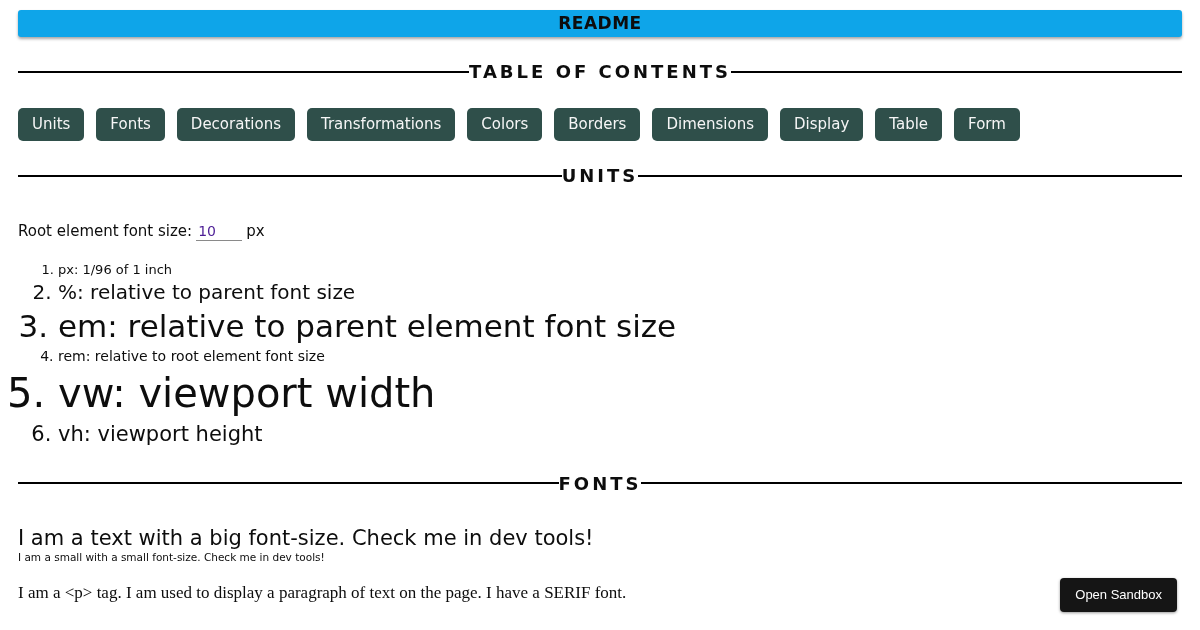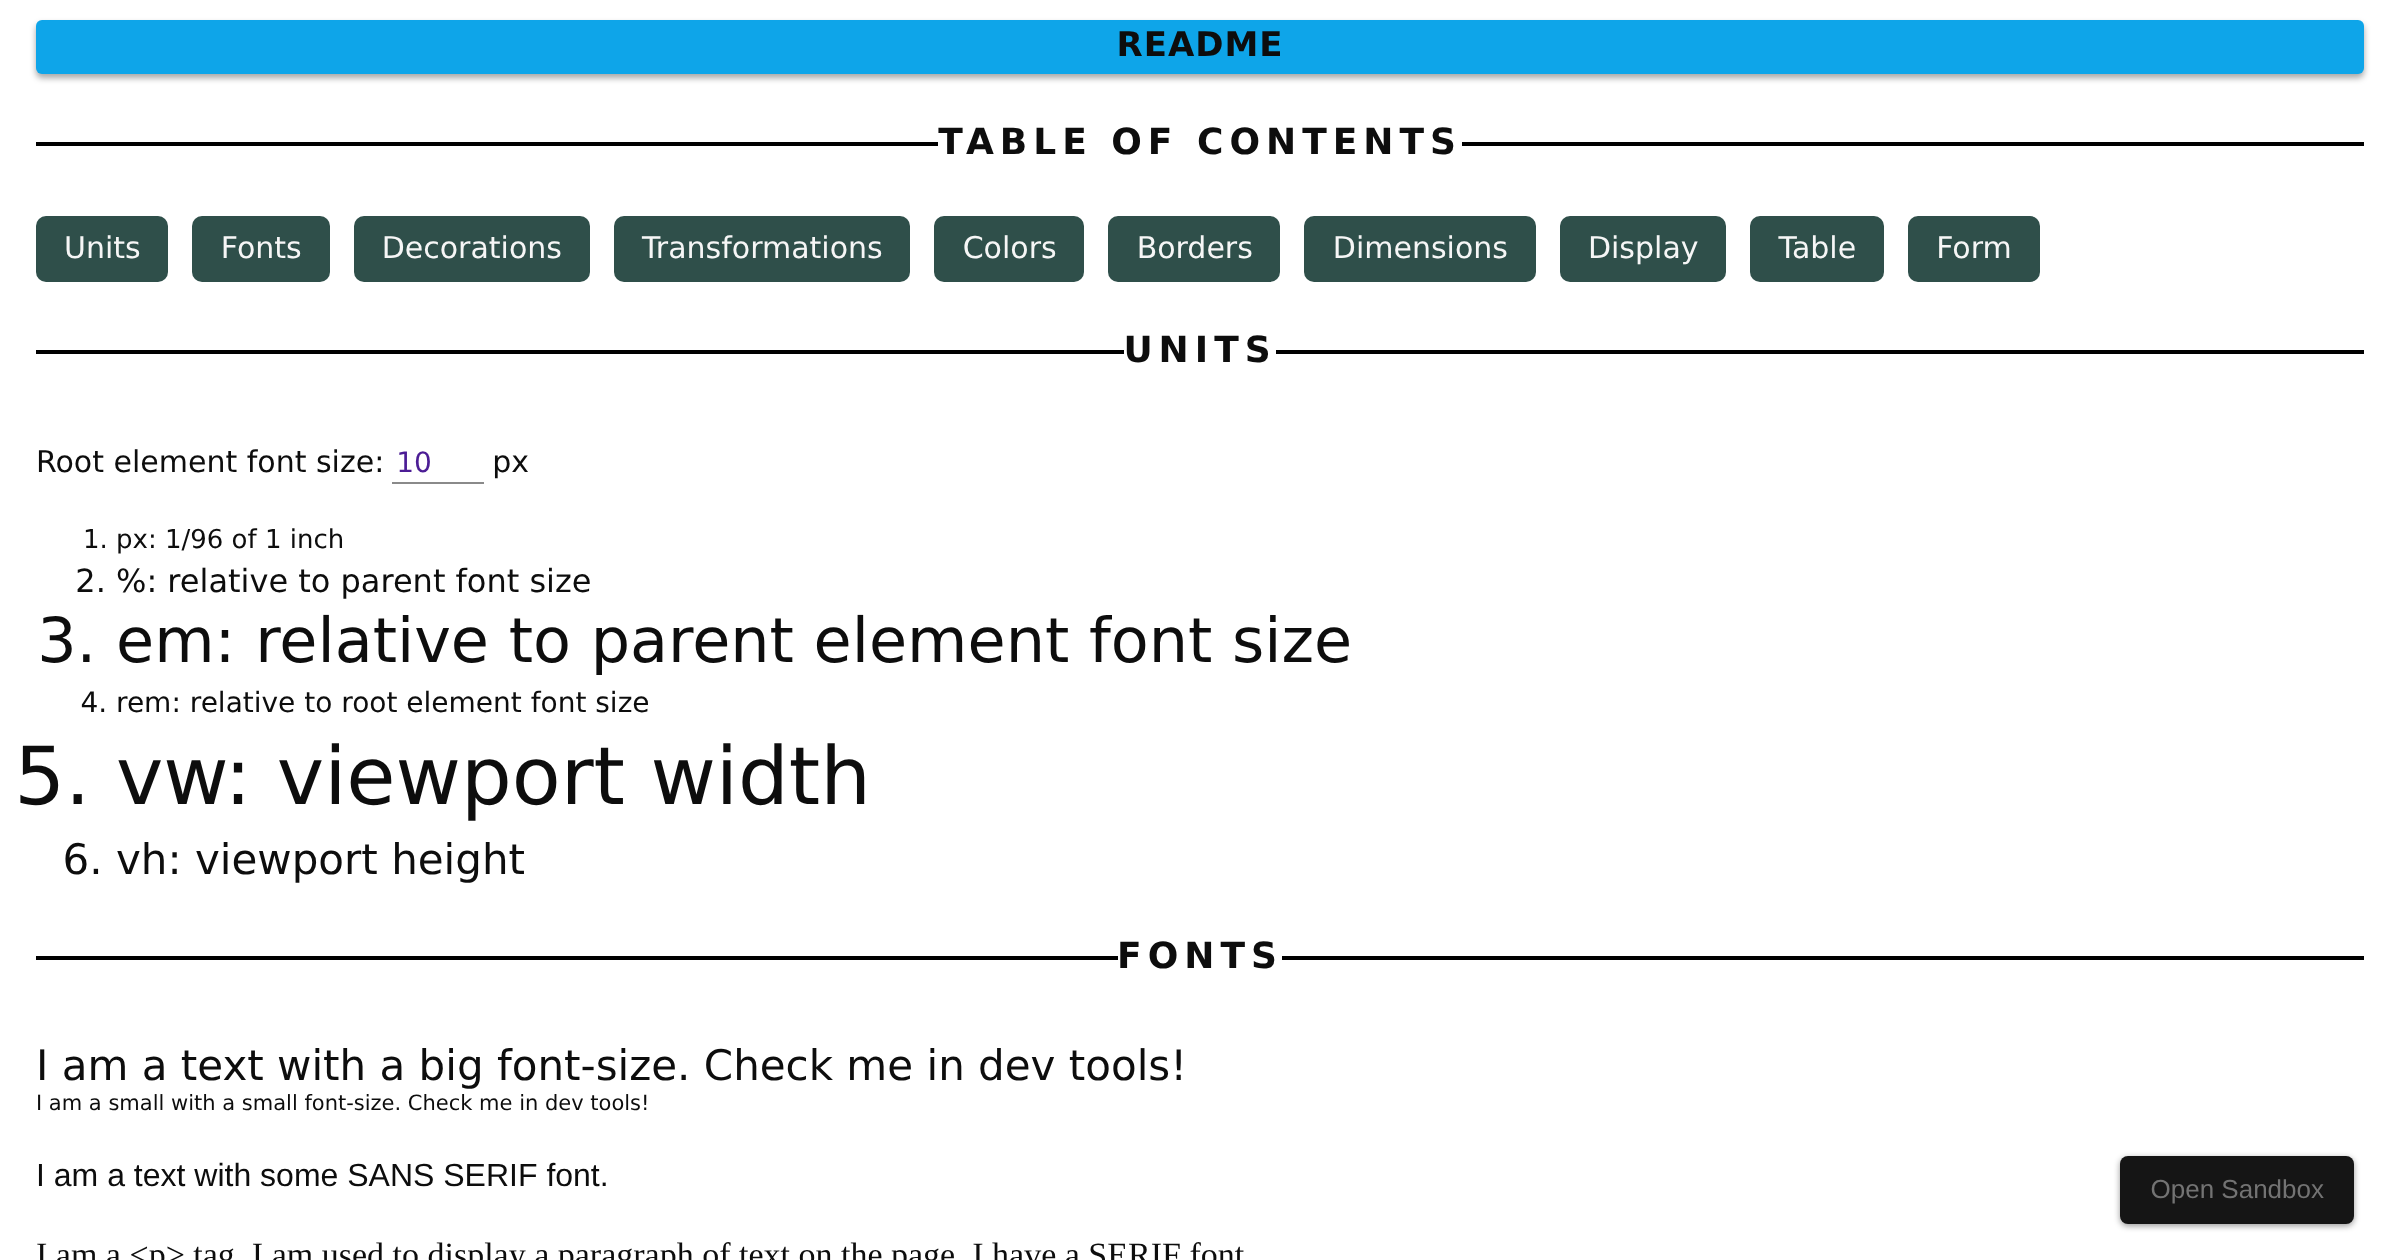--- a/index.html
+++ b/index.html
@@ -83,21 +83,21 @@
     margin: 0 4px;
     outline: none;
     background: transparent;
   }
   ol.unit-list {
     margin: 20px 0 0 0;
     padding-left: 40px;
   }
   ol.unit-list li { line-height: 1.35; }
   .u1 { font-size: 13px; }
-  .u2 { font-size: 16px; }
+  .u2 { font-size: 20px; }
   .u3 { font-size: 31px; }
   .u4 { font-size: 14px; }
   .u5 { font-size: 40px; }
   .u6 { font-size: 21px; }
 
   
   .font-big {
     font-size: 21px;
     margin: 32px 0 0 0;
   }
@@ -115,21 +115,21 @@
     font-size: 17px;
     margin: 20px 0 0 0;
   }
 
   
   .open-sandbox {
     position: fixed;
     right: 23px;
     bottom: 18px;
     background: #151515;
-    color: #737373;
+    color: #ffffff;
     border: none;
     border-radius: 4px;
     padding: 9px 15px 10px 15px;
     font-size: 13px;
     font-family: "Liberation Sans", sans-serif;
     cursor: pointer;
     box-shadow: 0 1px 3px rgba(0,0,0,0.4);
   }
 </style>
 </head>
@@ -180,18 +180,17 @@
   </ol>
 
   <div class="rule-heading">
     <span class="line"></span>
     <span class="text">FONTS</span>
     <span class="line"></span>
   </div>
 
   <p class="font-big">I am a text with a big font-size. Check me in dev tools!</p>
   <p class="font-small">I am a small with a small font-size. Check me in dev tools!</p>
-  <p class="font-sans">I am a text with some SANS SERIF font.</p>
   <p class="font-serif">I am a &lt;p&gt; tag. I am used to display a paragraph of text on the page. I have a SERIF font.</p>
 
   <button class="open-sandbox">Open Sandbox</button>
 
 </div>
 
 </body></html>

